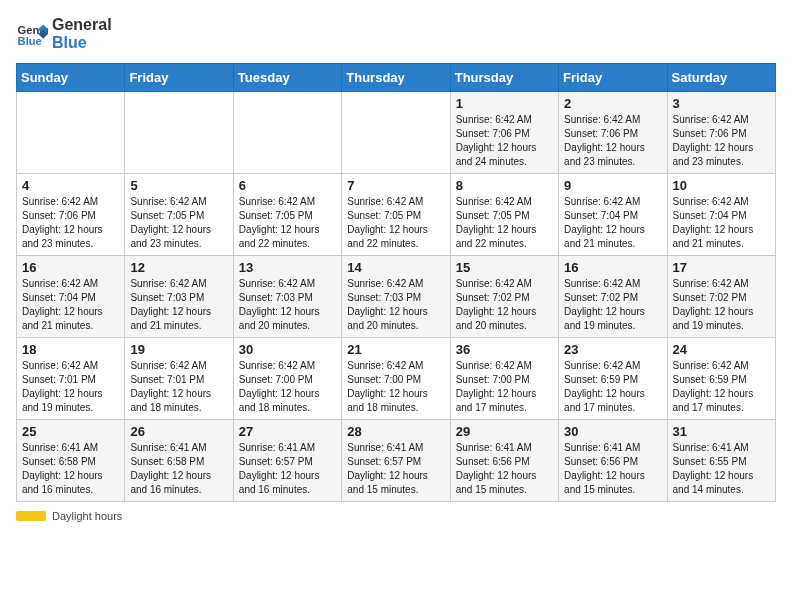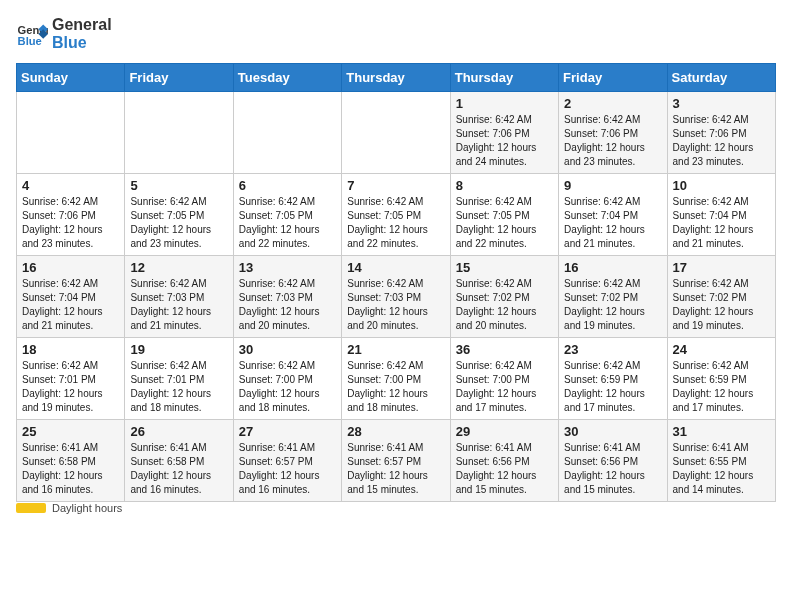--- a/index.html
+++ b/index.html
@@ -71,21 +71,21 @@
     }
     .day-info {
       font-size: 10px;
       line-height: 1.4;
       color: #222;
     }
     .empty-cell {
       background: #fff !important;
     }
     .footer-note {
-      margin-top: 0;
+      margin-top: 8px;
       font-size: 11px;
       color: #444;
       display: flex;
       align-items: center;
       gap: 6px;
     }
     .daylight-bar {
       display: inline-block;
       width: 30px;
       height: 10px;

